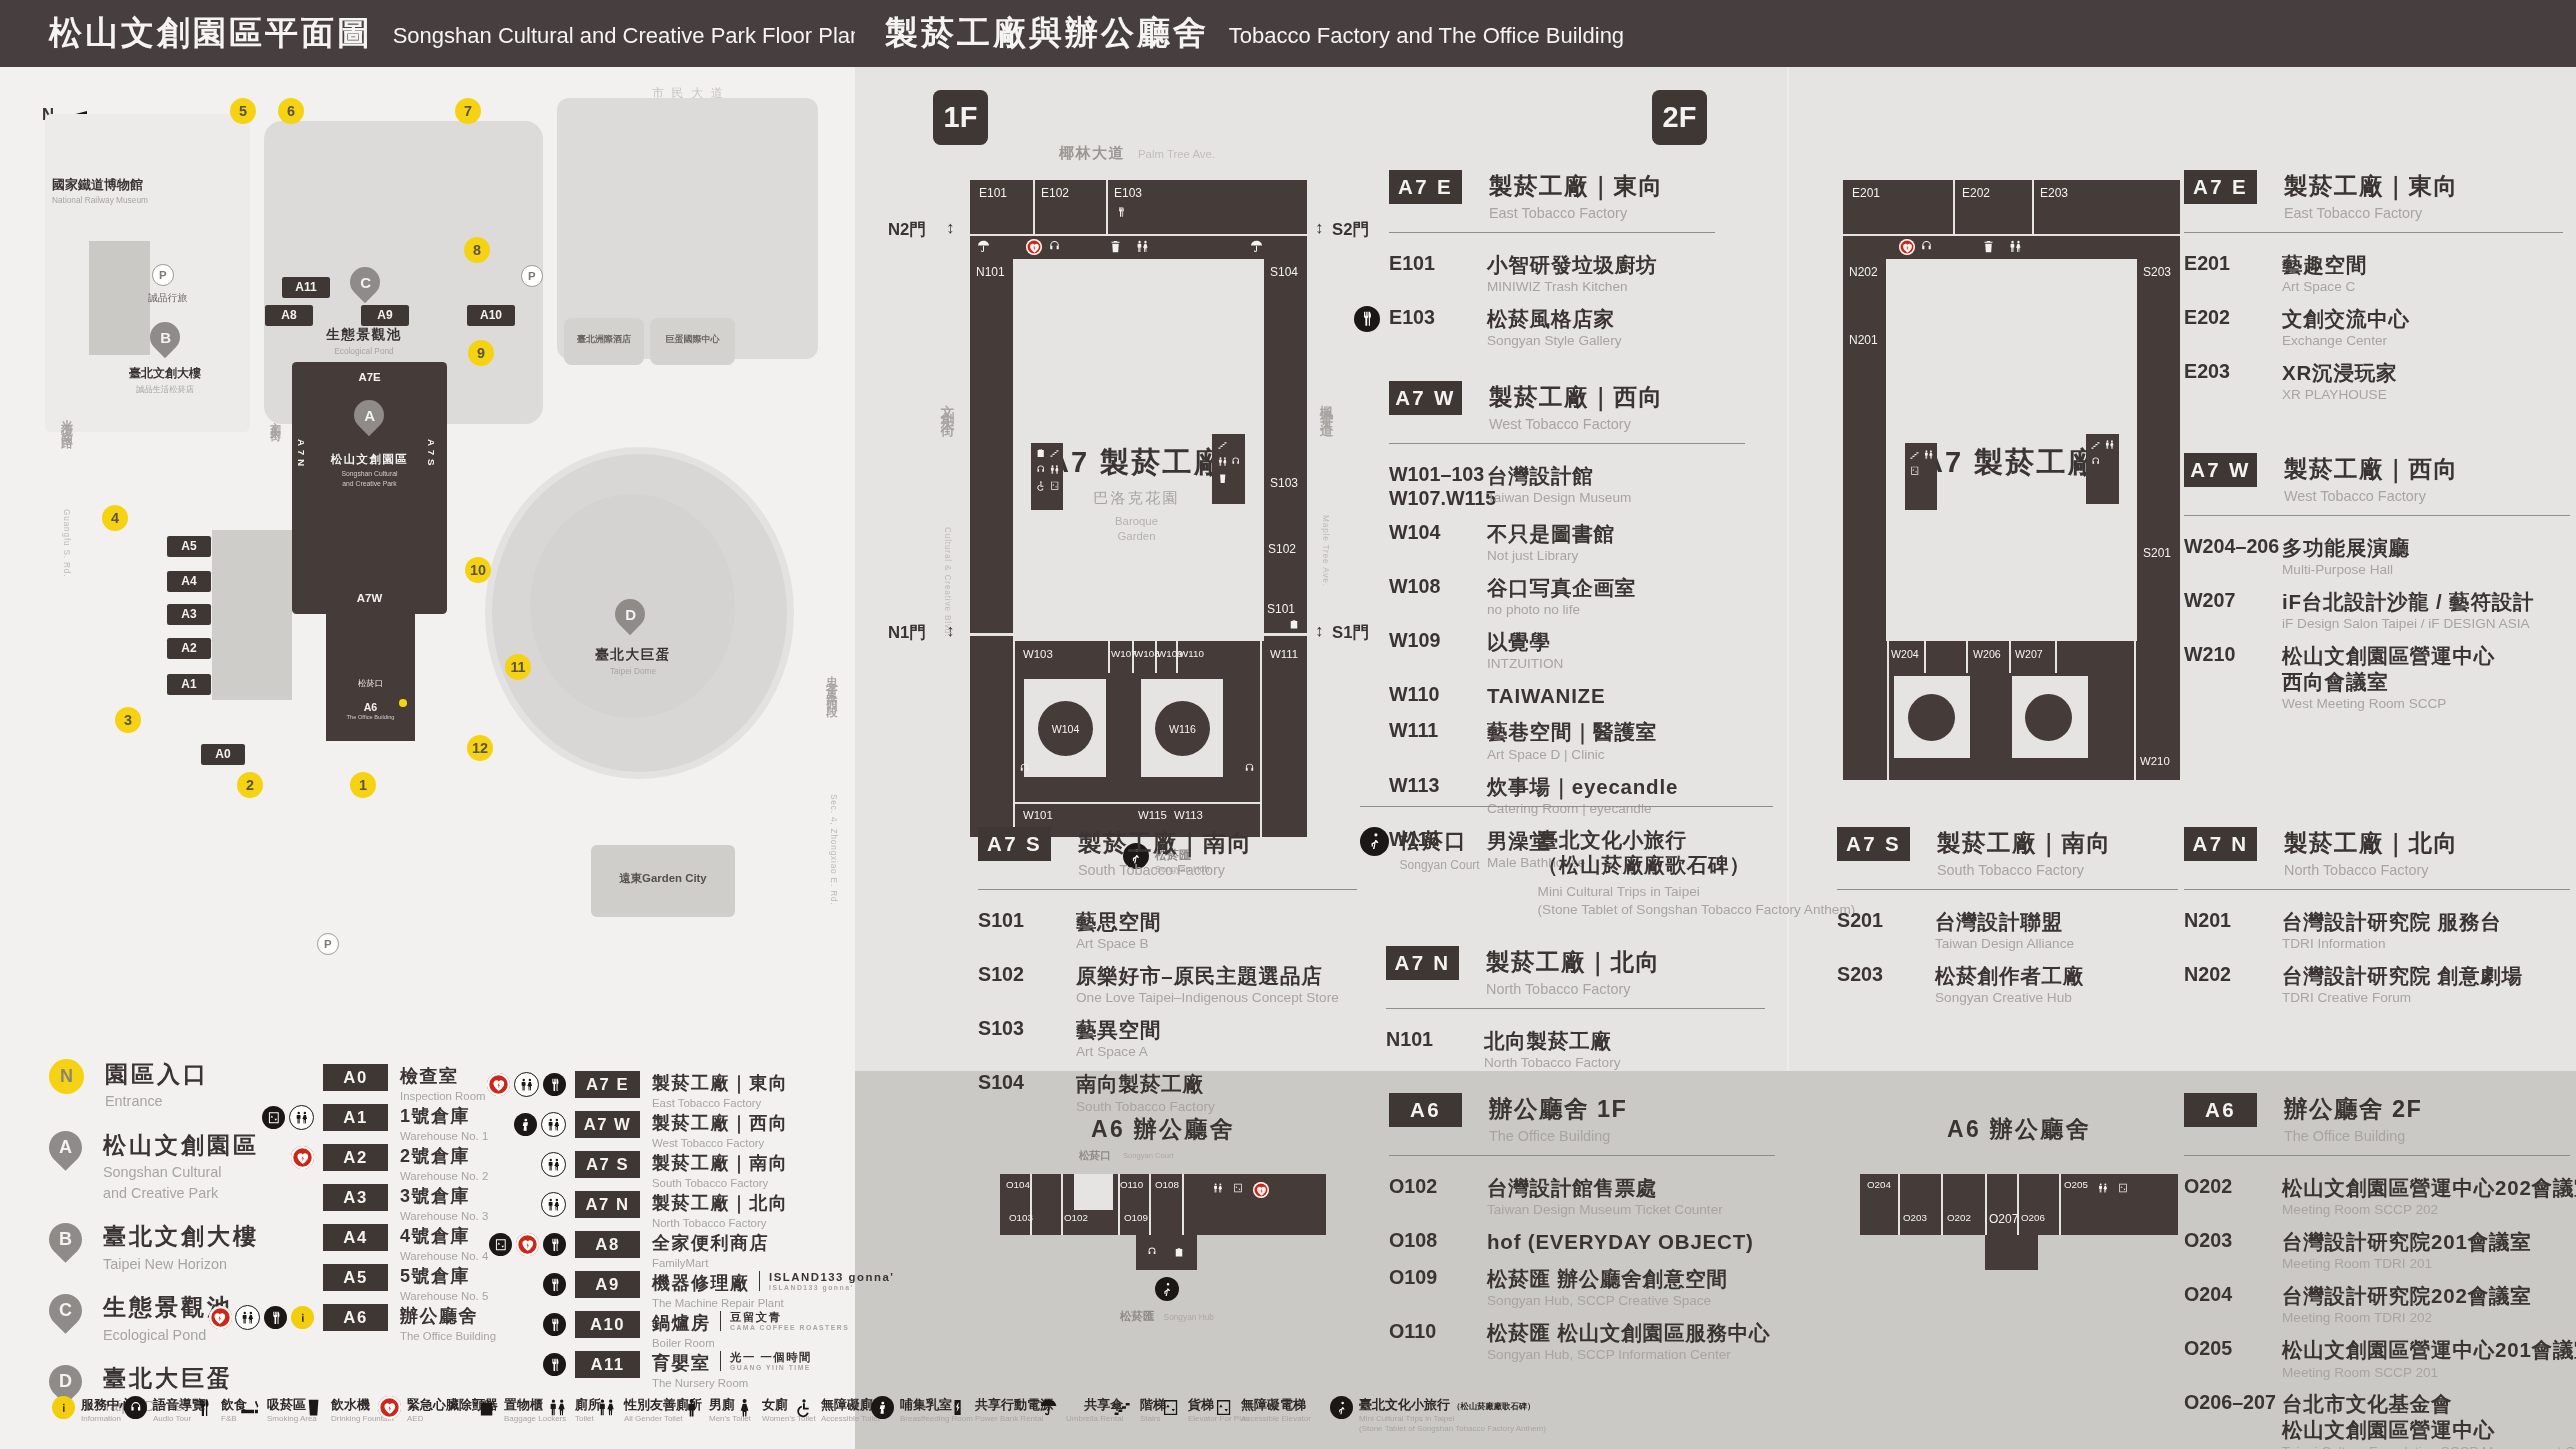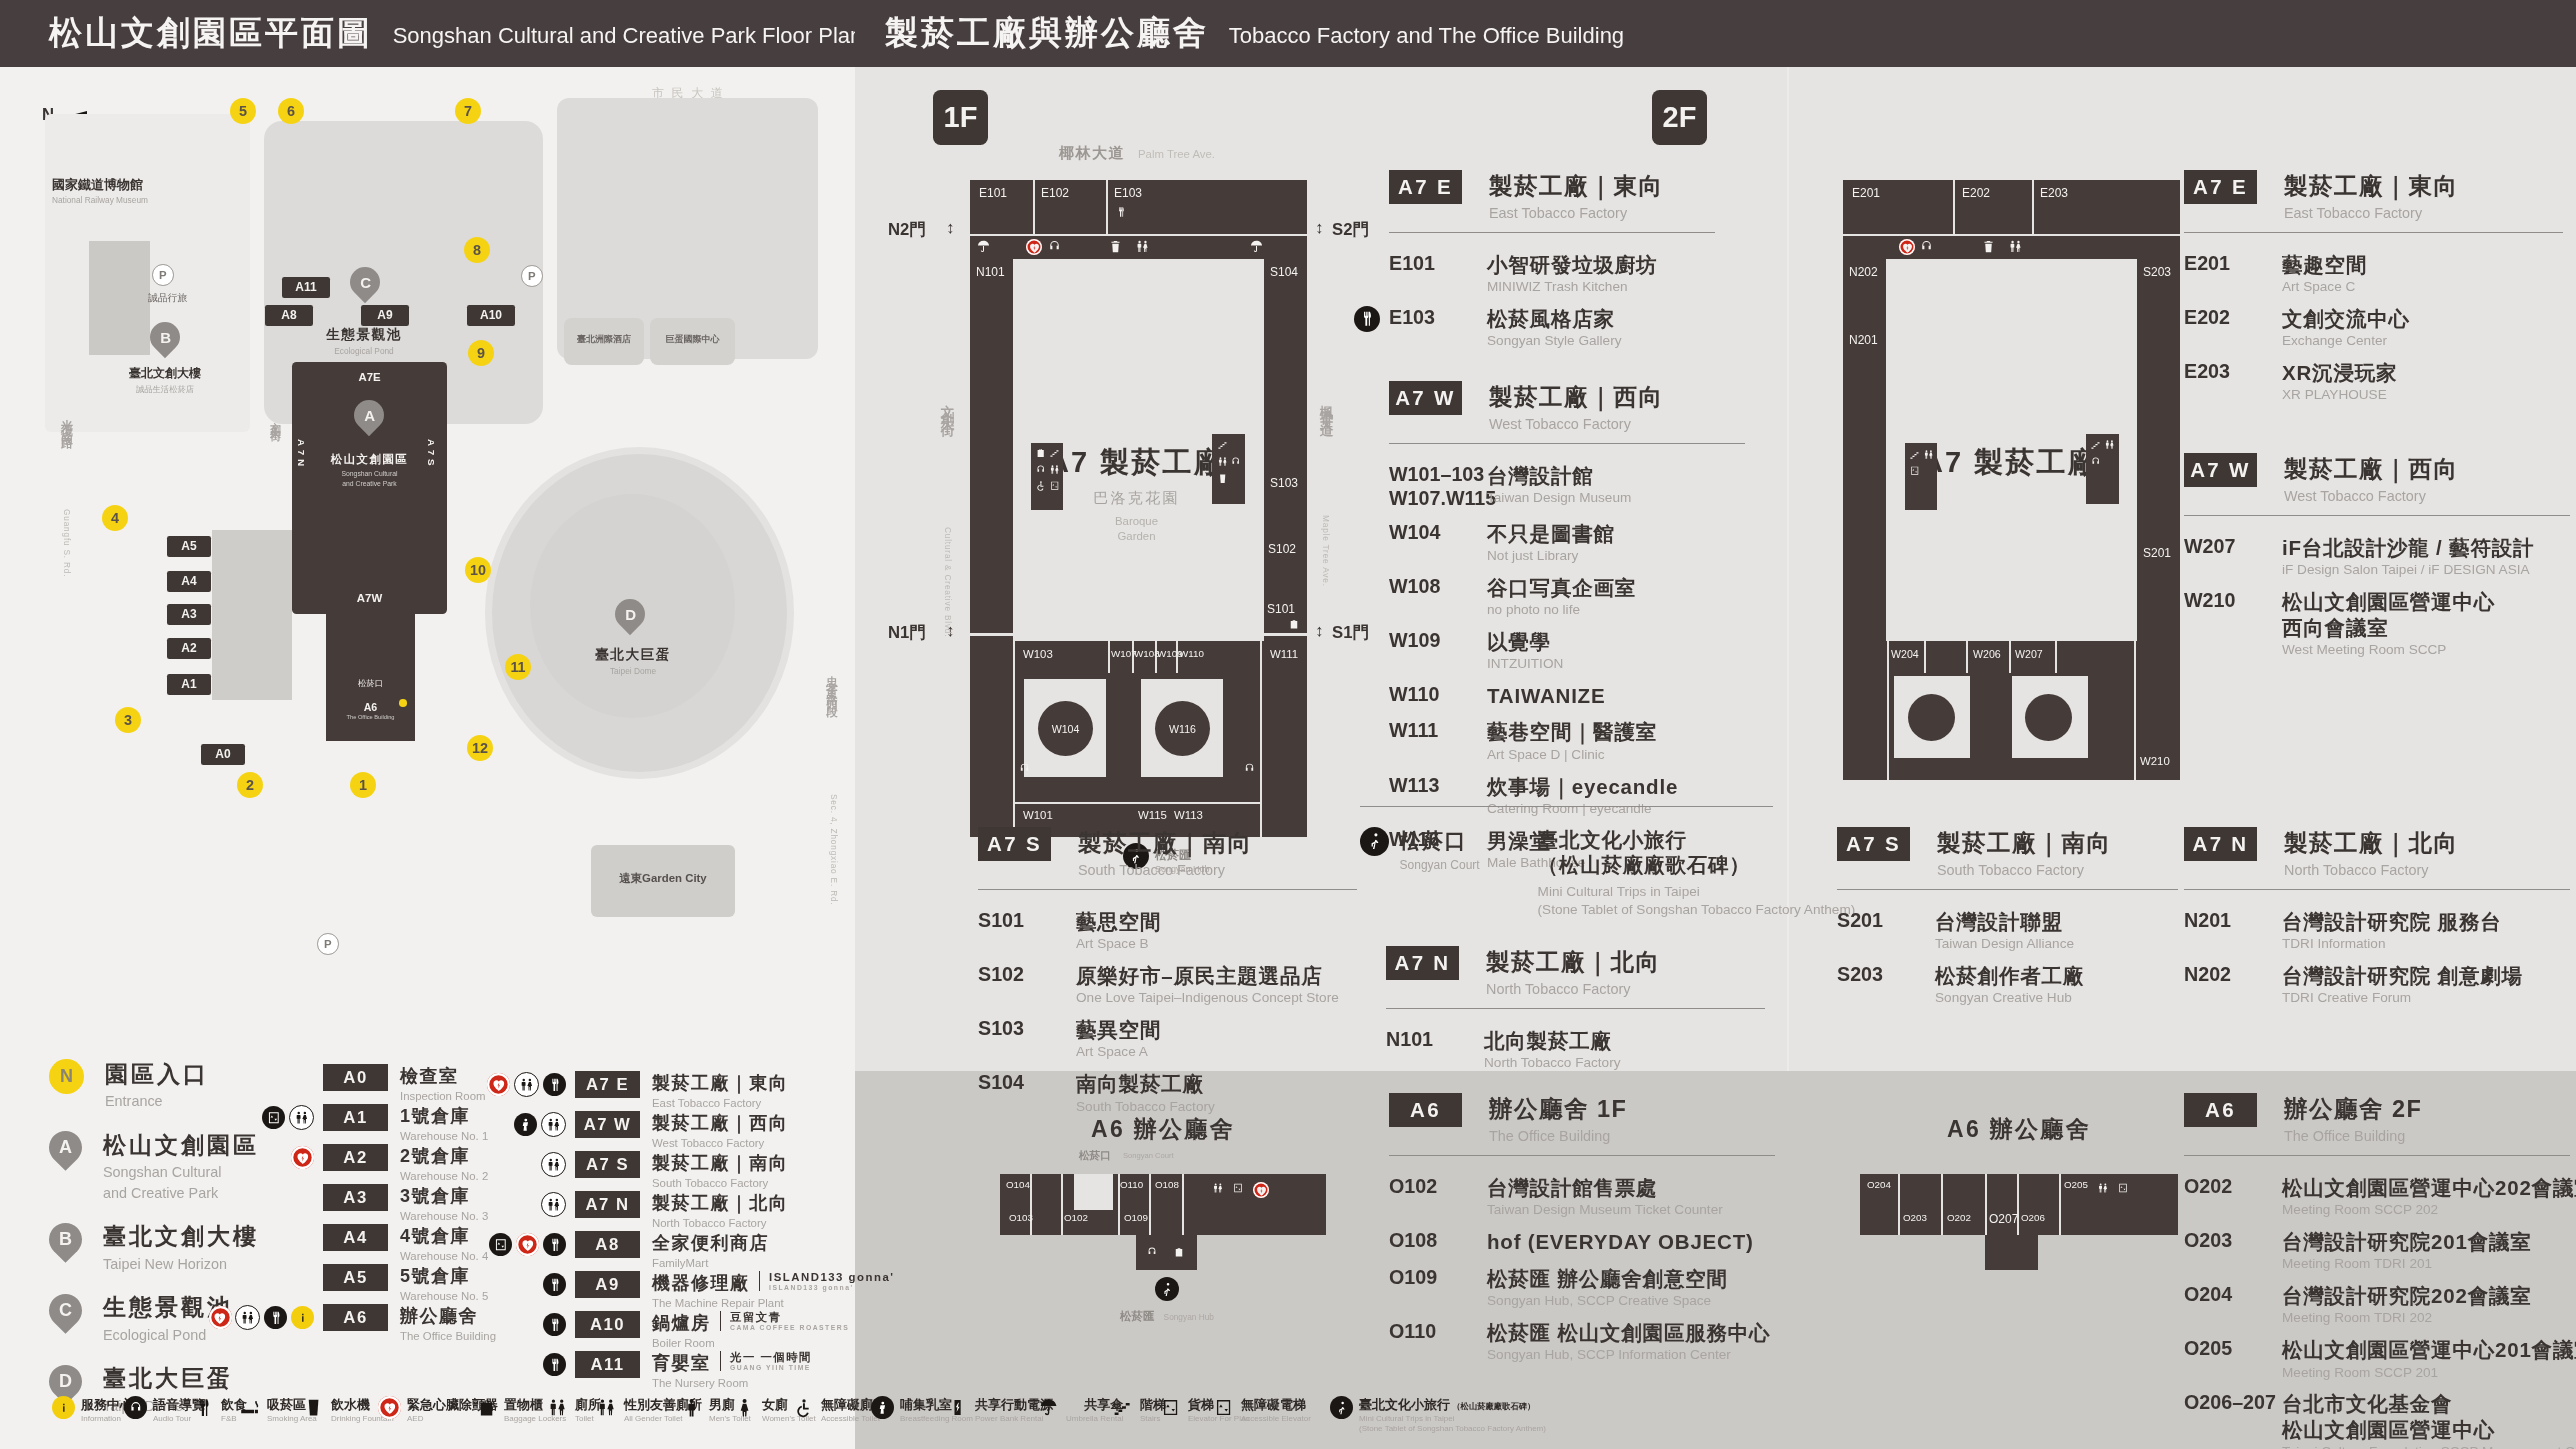--- a/index.html
+++ b/index.html
@@ -798,20 +798,27 @@
   <div class="sec" style="left:2184px;top:453px;width:386px;">
       <div class="sec-head">
         <span class="badge">A7 W</span>
         <div class="sec-title">
           <div class="t-zh">製菸工廠｜西向</div>
           <div class="t-en">West Tobacco Factory</div>
         </div>
       </div>
       <div class="rule"></div>
       <div class="row">
+        <div class="code" style="width: 98px;">W204–206</div>
+        <div class="rbody">
+          <div class="r-zh">多功能展演廳</div>
+          <div class="r-en">Multi-Purpose Hall</div>
+        </div>
+      </div>
+      <div class="row">
         <div class="code" style="width: 98px;">W207</div>
         <div class="rbody">
           <div class="r-zh">iF台北設計沙龍 / 藝符設計</div>
           <div class="r-en">iF Design Salon Taipei / iF DESIGN ASIA</div>
         </div>
       </div>
       <div class="row">
         <div class="code" style="width: 98px;">W210</div>
         <div class="rbody">
           <div class="r-zh">松山文創園區營運中心</div>

